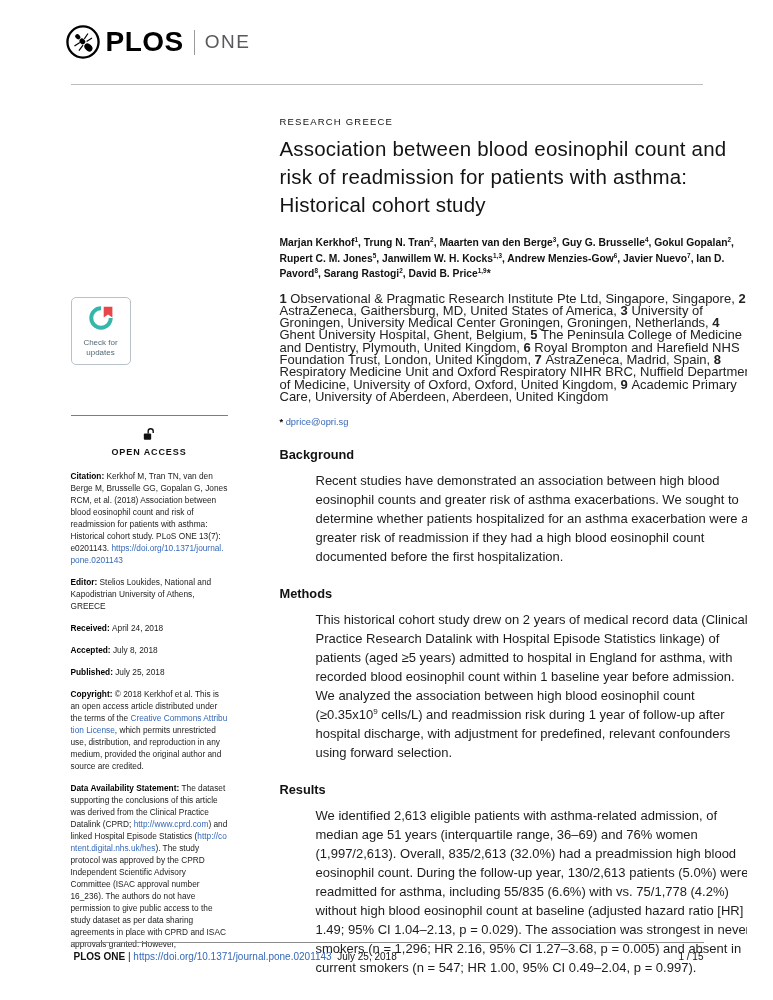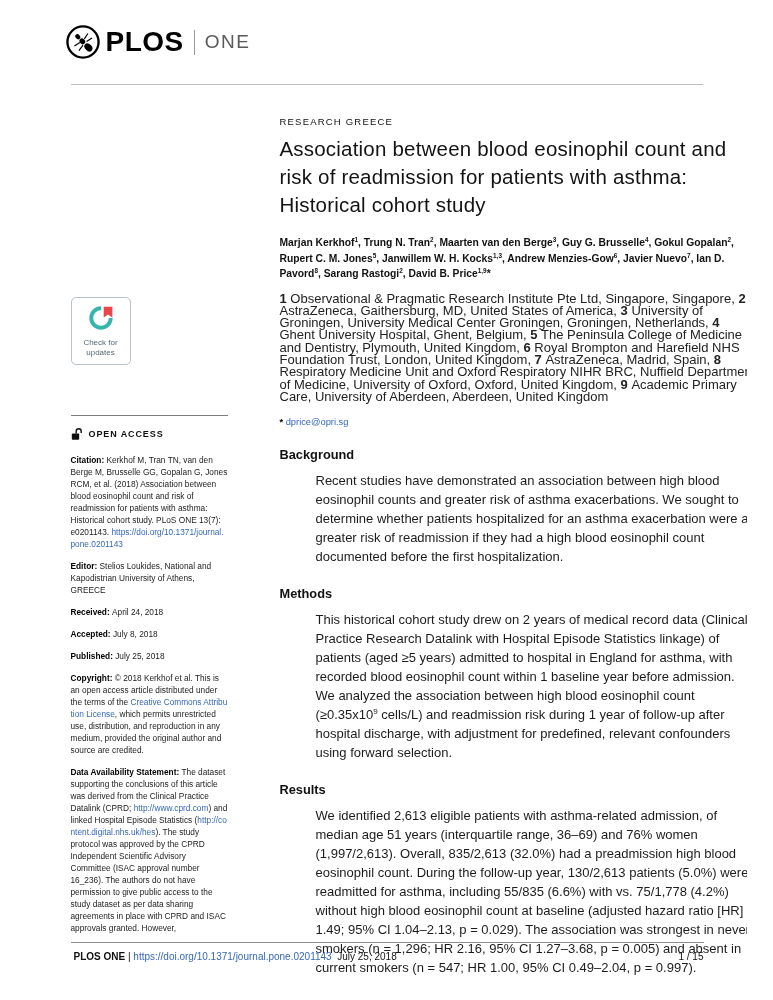--- a/index.html
+++ b/index.html
@@ -16,21 +16,21 @@
   .logo-one { font-size:19px; color:#58595b; letter-spacing:1.5px; }
   .header-rule { position:absolute; left:44px; right:44px; top:84px; border-top:1px solid #bdbdbd; }
   
   .sidebar { position:absolute; left:44px; top:297px; width:157px; }
   .check-badge {
     width:60px; border:1px solid #b9c2c8; border-radius:5px; background:#fff;
     text-align:center; padding:7px 3px 6px; cursor:pointer;
   }
   .check-badge .txt { font-size:8px; line-height:10px; color:#546a76; margin-top:3px; }
   .oa-rule { border-top:1px solid #7d7d7d; margin-top:50px; }
-  .oa-row { display:flex; align-items:center; gap:6px; margin-top:11px; }
+  .oa-row { display:flex; align-items:center; gap:6px; margin-top:11px;flex-direction:column; }
   .oa-label { font-size:9px; font-weight:bold; letter-spacing:.9px; color:#111; }
   .side-p { font-size:8.3px; line-height:12px; color:#222; margin-top:10px; }
   .side-p strong { color:#000; }
   .side-p .lnk { word-break:break-all; }
   
   .main { position:absolute; left:253px; top:116px; width:478px; }
   .kicker { font-size:9.5px; letter-spacing:1.2px; color:#111; }
   h1.title { font-size:20.5px; font-weight:normal; line-height:28px; color:#131313; margin-top:8px; letter-spacing:.2px; }
   .authors { font-size:10.3px; font-weight:bold; line-height:15.5px; margin-top:16px; color:#111; }
   .affils { font-size:13px; line-height:12.3px; margin-top:11px; color:#222; }

